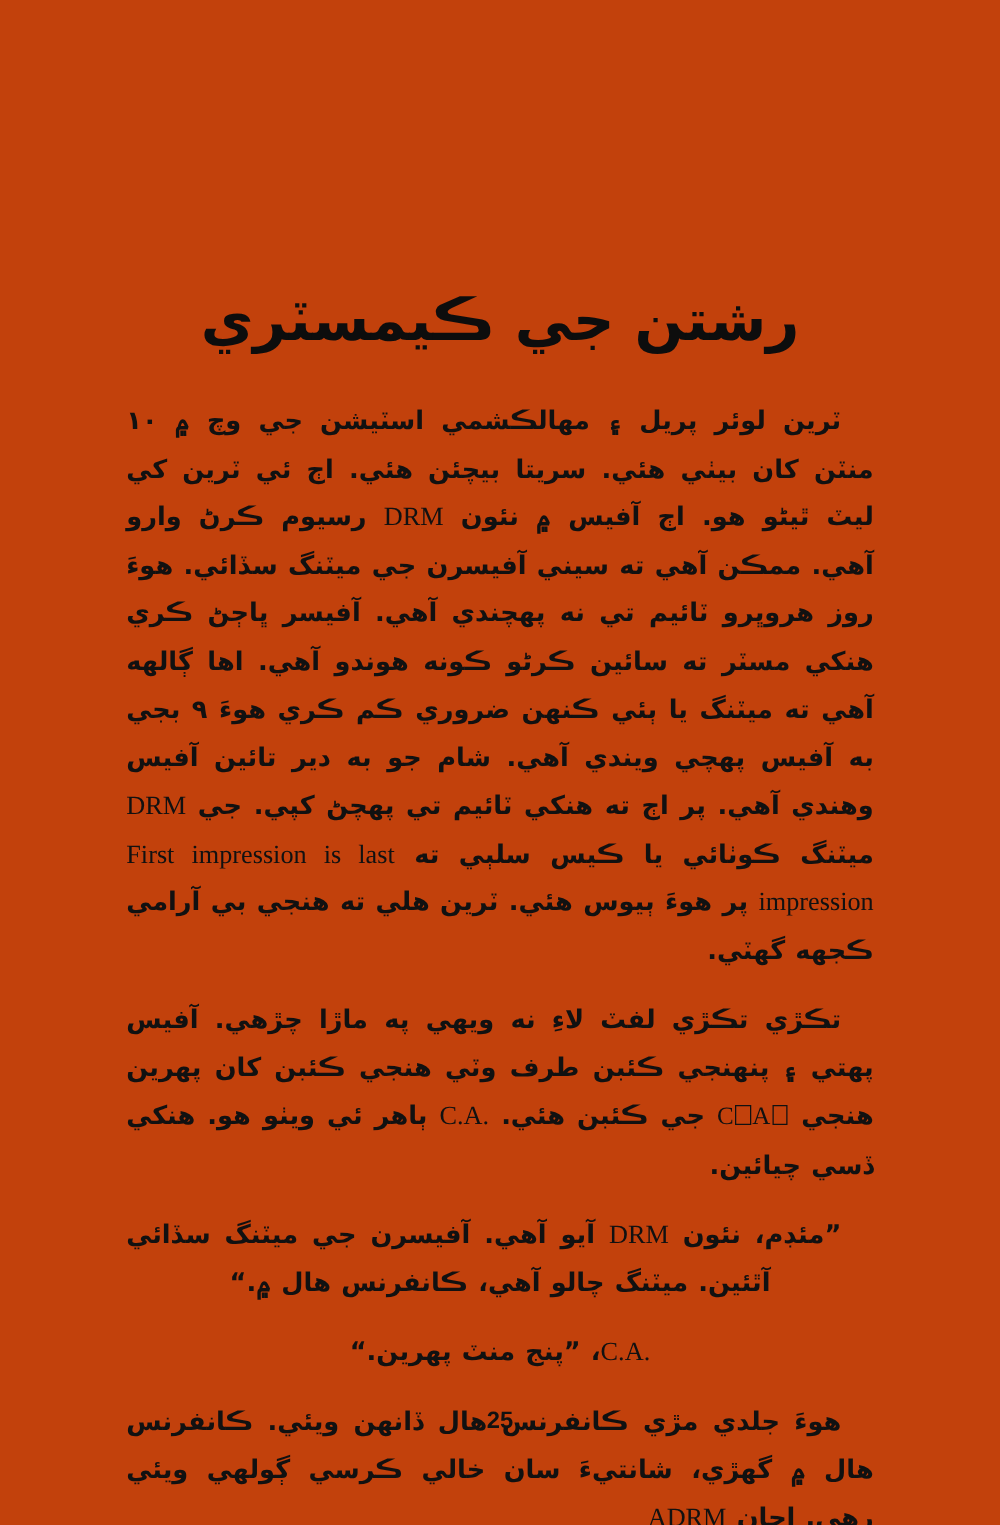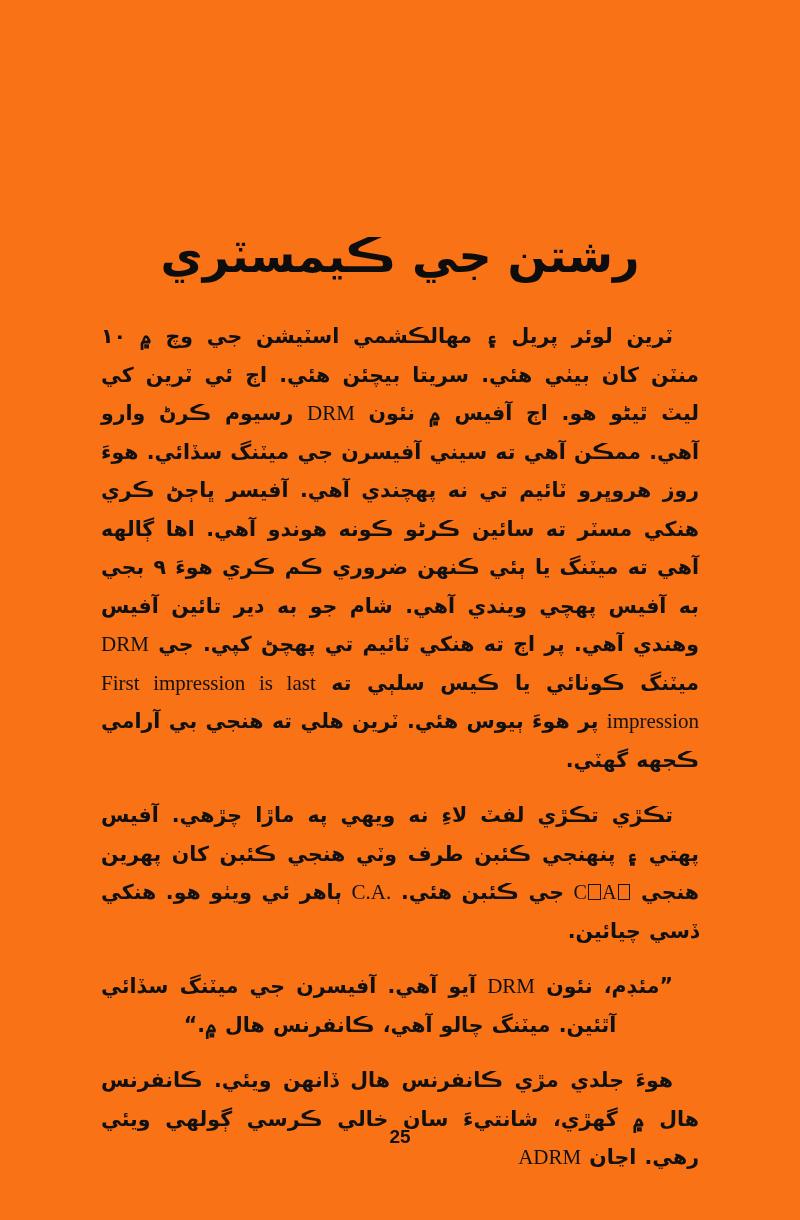--- a/index.html
+++ b/index.html
@@ -9,21 +9,21 @@
     background: #ffffff;
   }
   body {
     font-family: "DejaVu Sans", "Liberation Sans", sans-serif;
   }
   .page {
     position: relative;
     width: 800px;
     height: 1220px;
     margin: 0 auto;
-    background: #f97316;
+    background: #c2410c;
     overflow: hidden;
     box-sizing: border-box;
   }
 
   
   .chapter-title {
     position: absolute;
     top: 196px;
     left: 0;
     right: 0;
@@ -115,19 +115,20 @@
 
 <div class="page">
 
   <h1 class="chapter-title">رشتن جي ڪيمسٽري</h1>
 
   <div class="body-block">
 
     <p class="para">ٽرين لوئر پريل ۽ مهالڪشمي اسٽيشن جي وچ ۾ ١٠ منٽن کان بيٺي هئي. سريتا بيچئن هئي. اڄ ئي ٽرين کي ليٽ ٿيڻو هو. اڄ آفيس ۾ نئون <span class="ltr">DRM</span> رسيوم ڪرڻ وارو آهي. ممڪن آهي ته سيني آفيسرن جي ميٽنگ سڏائي. هوءَ روز هروڀرو ٽائيم تي نه پهچندي آهي. آفيسر ڀاڄڻ ڪري هنکي مسٽر ته سائين ڪرڻو ڪونه هوندو آهي. اها ڳالهه آهي ته ميٽنگ يا ٻئي ڪنهن ضروري ڪم ڪري هوءَ ٩ بجي به آفيس پهچي ويندي آهي. شام جو به دير تائين آفيس وهندي آهي. پر اڄ ته هنکي ٽائيم تي پهچڻ کپي. جي <span class="ltr">DRM</span> ميٽنگ ڪوٺائي يا ڪيس سلٻي ته <span class="ltr">First impression is last impression</span> پر هوءَ ٻيوس هئي. ٽرين هلي ته هنجي بي آرامي ڪجهه گهٽي.</p>
     <p class="para">تڪڙي تڪڙي لفٽ لاءِ نه ويهي په ماڙا چڙهي. آفيس پهتي ۽ پنهنجي ڪئبن طرف وٽي هنجي ڪئبن کان پهرين هنجي <span class="ltr-b">C<span class="tofu"></span>A<span class="tofu"></span></span> جي ڪئبن هئي. <span class="ltr">C.A.</span> ٻاهر ئي ويٺو هو. هنکي ڏسي چيائين.</p>
     <p class="para last-centered">”مئڊم، نئون <span class="ltr">DRM</span> آيو آهي. آفيسرن جي ميٽنگ سڏائي آٿئين. ميٽنگ چالو آهي، ڪانفرنس هال ۾.“</p>
+    <p class="para no-indent last-centered"><span class="ltr">C.A.</span>، ”پنج منٽ پهرين.“</p>
     <p class="para">هوءَ جلدي مڙي ڪانفرنس هال ڏانهن ويئي. ڪانفرنس هال ۾ گهڙي، شانتيءَ سان خالي ڪرسي ڳولهي ويئي رهي. اڃان <span class="ltr">ADRM</span></p>
 
   </div>
 
   <div class="folio">25</div>
 
 </div>
 
 </body></html>

